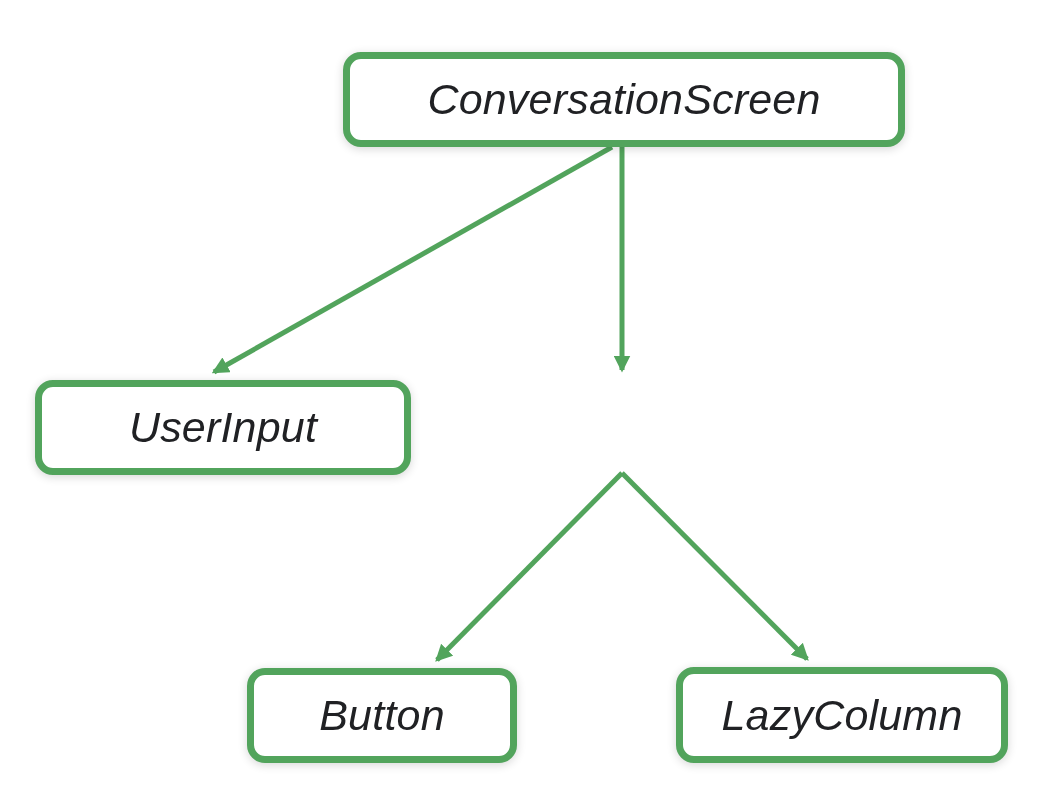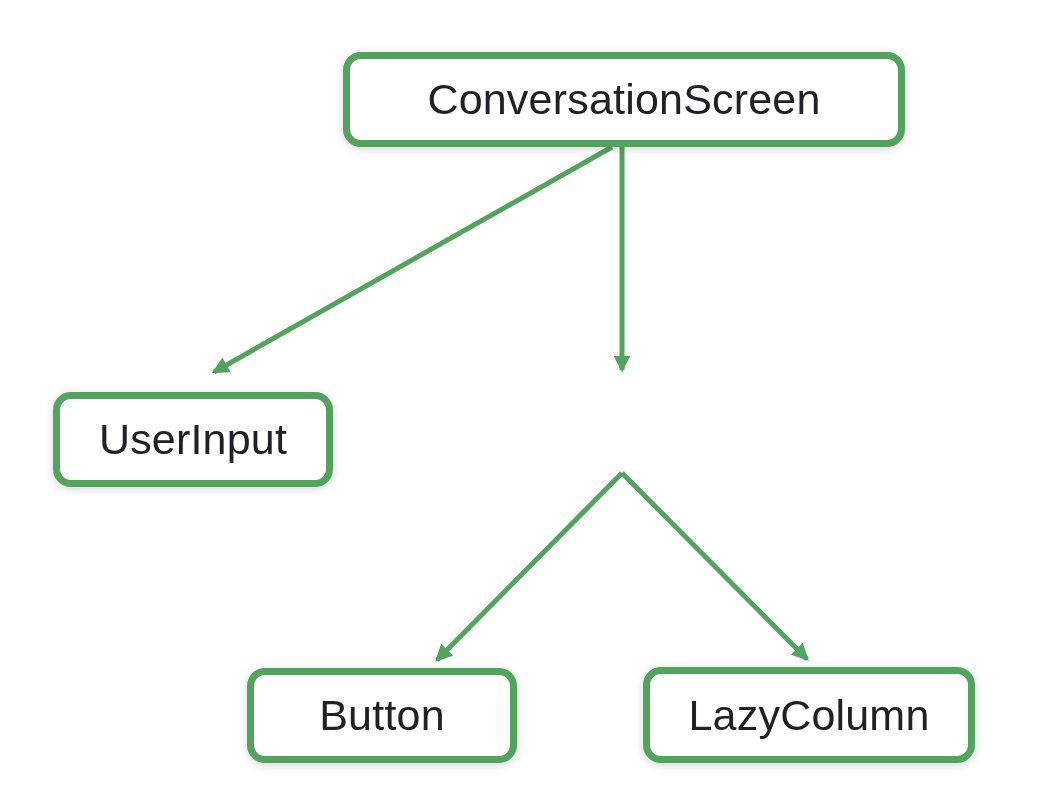--- a/index.html
+++ b/index.html
@@ -12,42 +12,43 @@
   body{
     width:1040px;height:802px;
     background:var(--bg);
     font-family:"Liberation Sans", sans-serif;
     overflow:hidden;
   }
   .diagram{
     position:relative;
     width:1040px;height:802px;
     background:var(--bg);
+    font-style:italic;
   }
   .edges{
     position:absolute;left:0;top:0;width:1040px;height:802px;
     pointer-events:none;
   }
   .node{
     position:absolute;
     display:flex;align-items:center;justify-content:center;
     background:#ffffff;
     border:7px solid var(--green);
     border-radius:18px;
     box-shadow:0 2px 10px rgba(0,0,0,0.16);
     color:var(--text);
     font-size:43px;
     letter-spacing:0.2px;
     white-space:nowrap;
   }
   .node-conversation-screen{left:343px;top:52px;width:562px;height:95px;}
-  .node-user-input{left:53px;top:380px;width:280px;height:95px;margin-top:12px;}
+  .node-user-input{left:35px;top:380px;width:376px;height:95px;}
   .node-messages-list{left:448px;top:378px;width:335px;height:95px;}
   .node-button{left:247px;top:668px;width:270px;height:95px;}
-  .node-lazy-column{left:643px;top:667px;width:332px;height:96px;}
+  .node-lazy-column{left:676px;top:667px;width:332px;height:96px;}
 </style>
 </head>
 <body>
 
 <div class="diagram">
 
   <svg class="edges" width="1040" height="802" viewBox="0 0 1040 802" xmlns="http://www.w3.org/2000/svg">
     <defs>
       <marker id="arrowhead" markerWidth="3.4" markerHeight="3.4" viewBox="0 0 10 10" refX="8.5" refY="5" orient="auto" markerUnits="strokeWidth">
         <path d="M0,0 L10,5 L0,10 Z" fill="#52a45c"></path>

